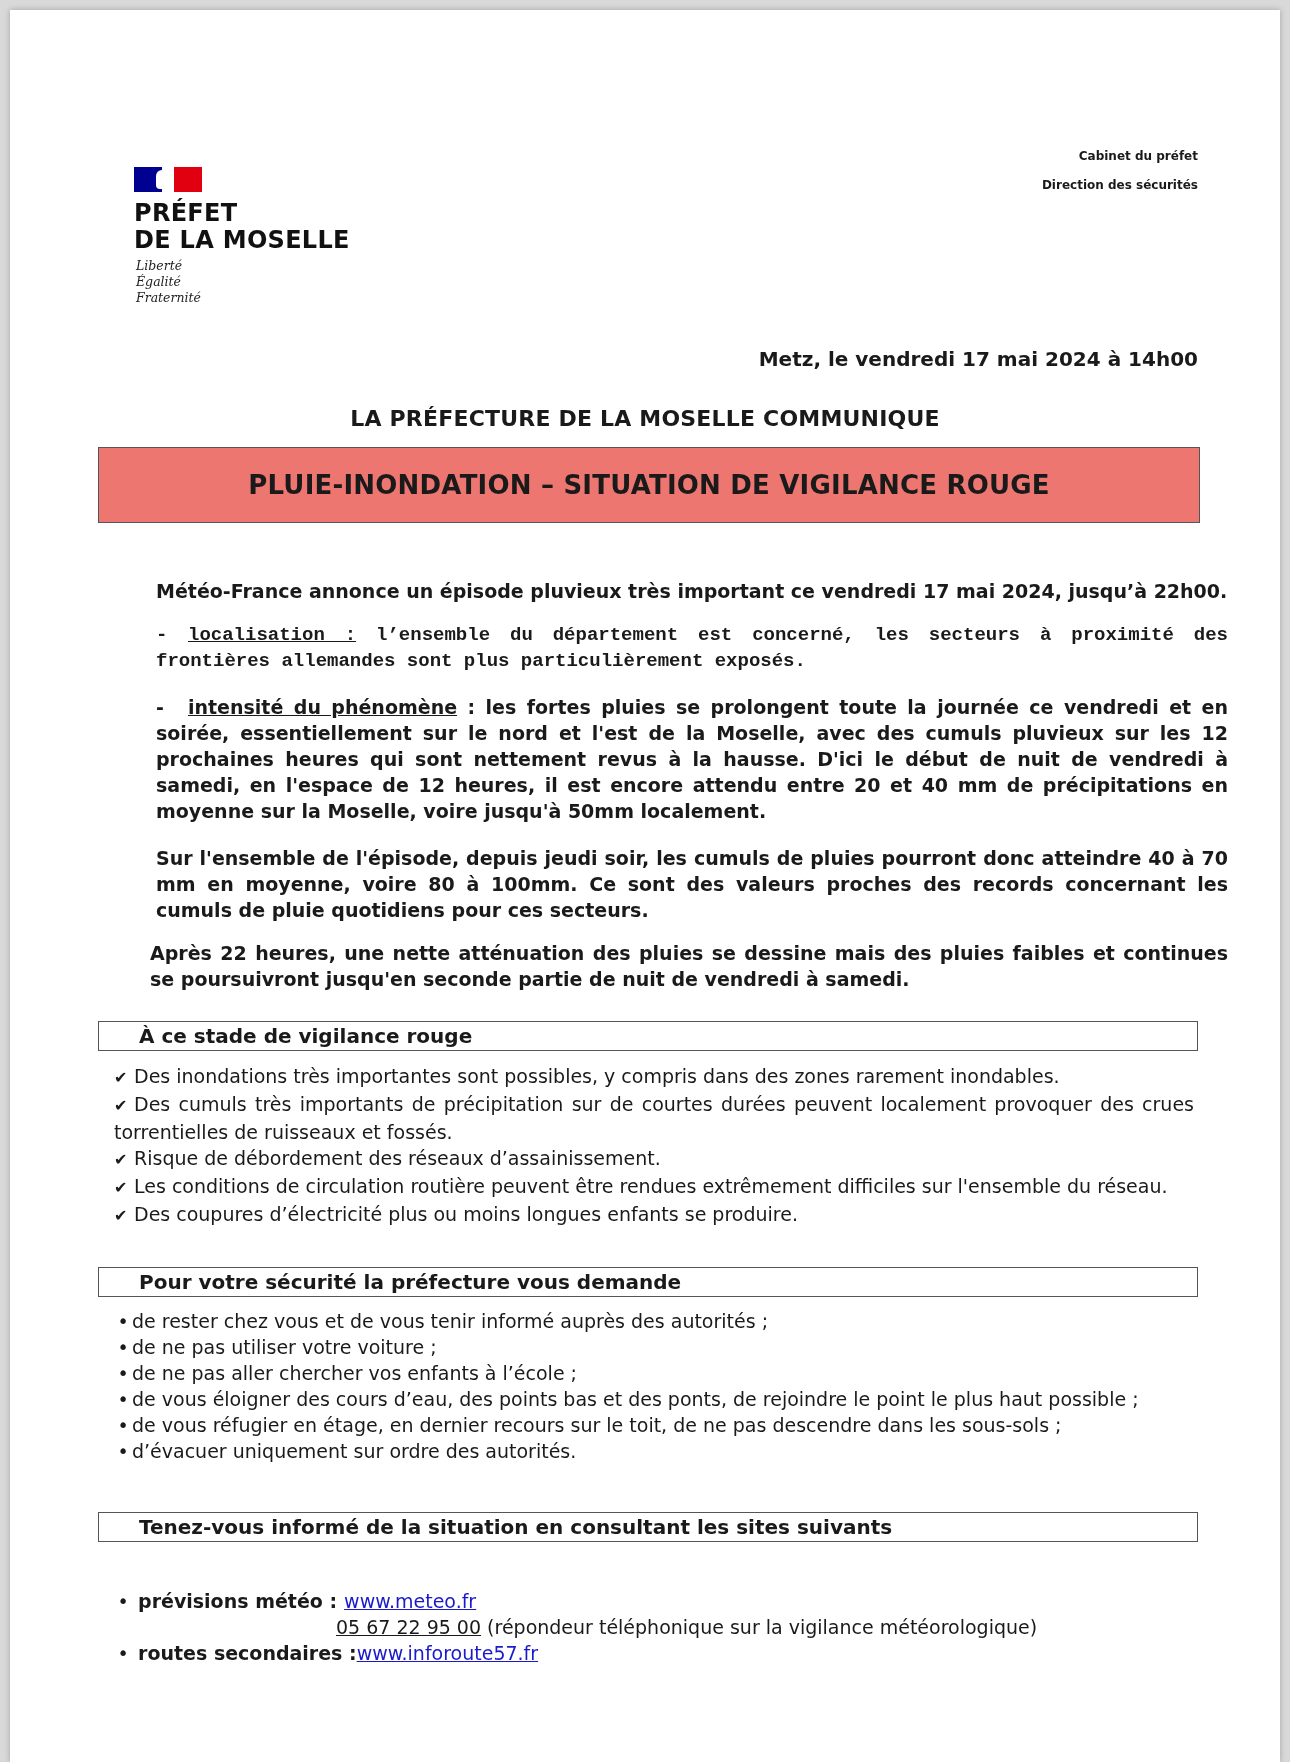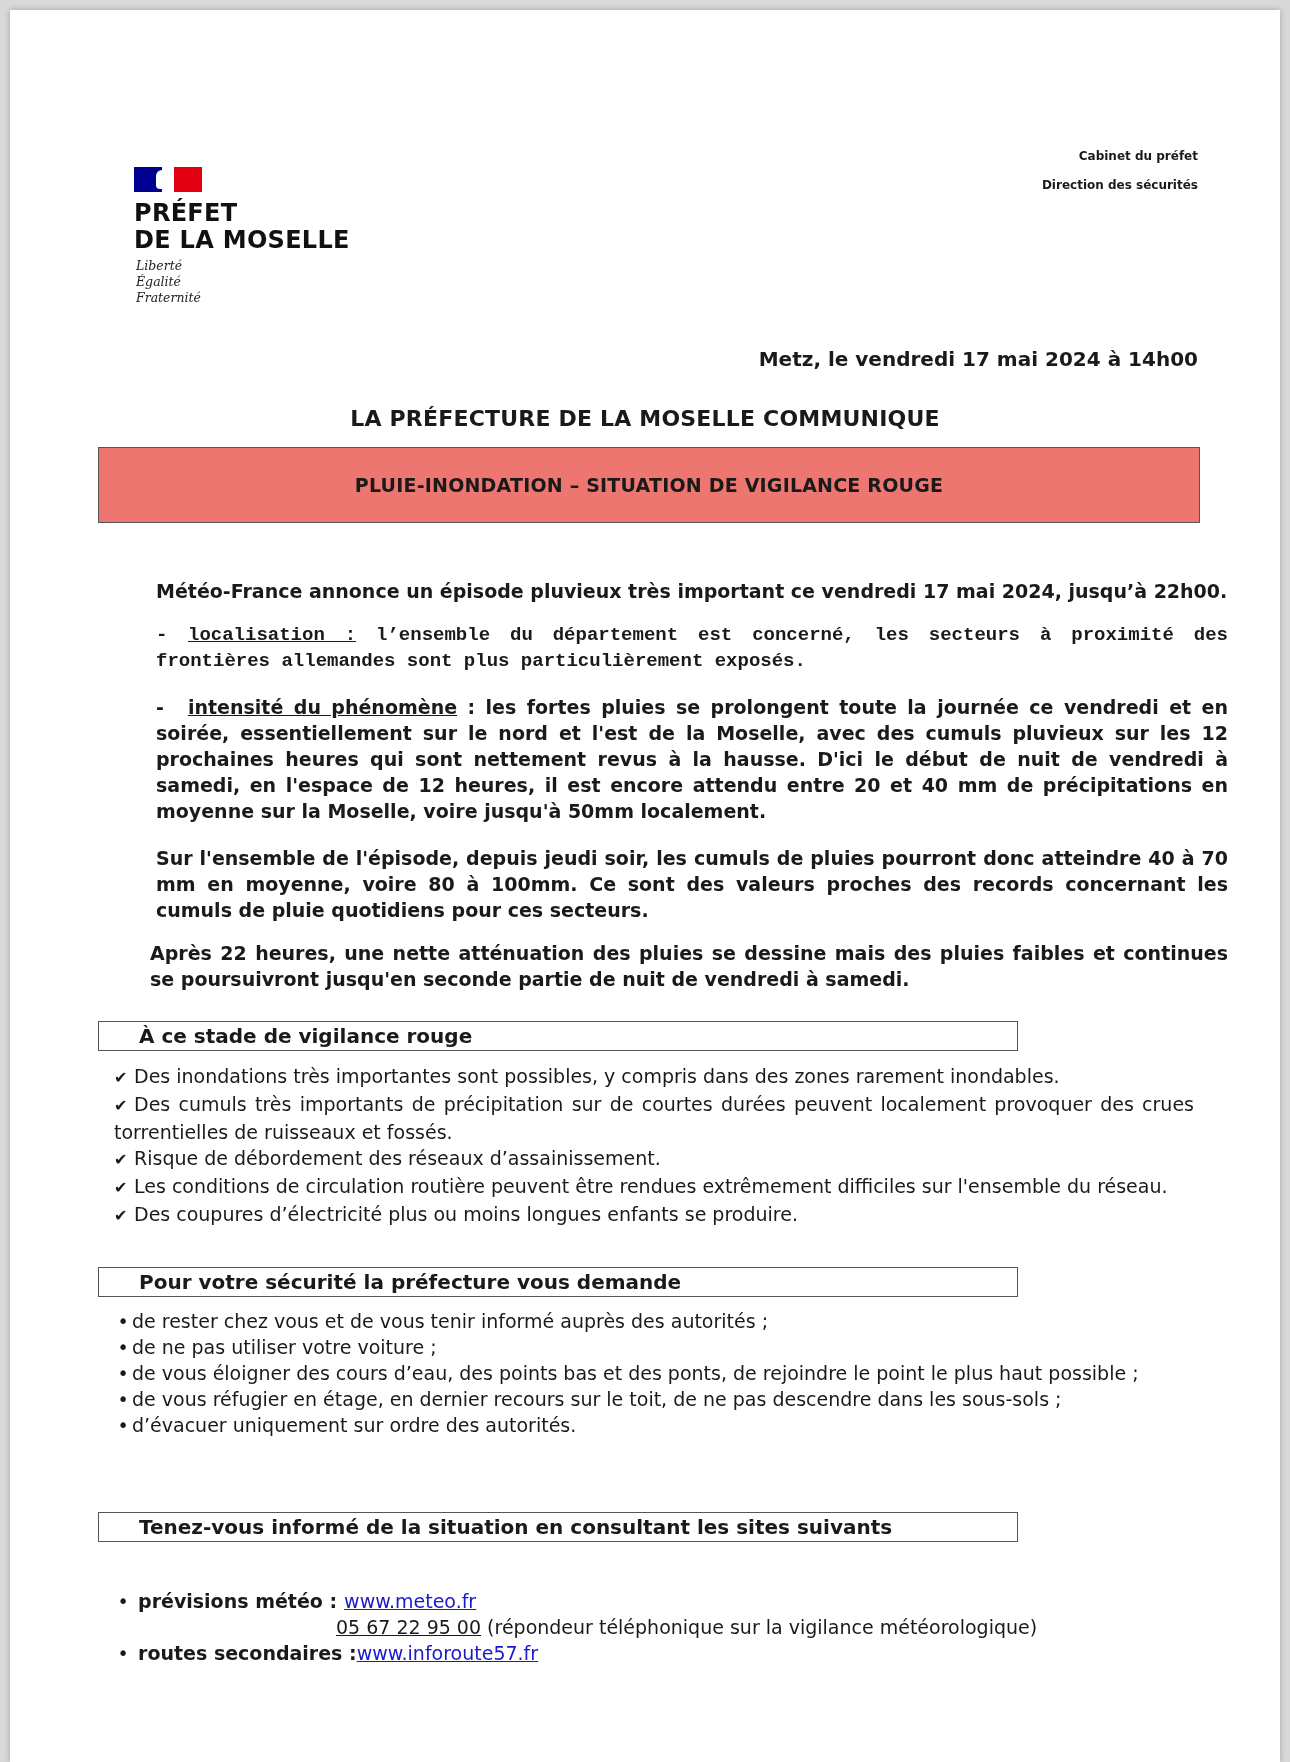--- a/index.html
+++ b/index.html
@@ -25,29 +25,29 @@
   .motto { position:absolute; left:126px; top:248px; font-family:"DejaVu Serif","Liberation Serif",serif; font-style:italic; font-size:12.5px; line-height:16px; color:#222; }
 
   .right-head { position:absolute; right:82px; top:132px; text-align:right; font-weight:bold; font-size:12px; line-height:29px; }
   .date { position:absolute; right:82px; top:337px; font-weight:bold; font-size:20px; }
   .communique { position:absolute; left:0; width:1270px; top:396px; text-align:center; font-weight:bold; font-size:22px; letter-spacing:0.2px; }
 
   .red-box {
     position:absolute; left:88px; top:437px; width:1100px; height:74px;
     background:#ee7671; border:1.5px solid #555;
     display:flex; align-items:center; justify-content:center;
-    font-weight:bold; font-size:19px; letter-spacing:0.2px; color:#1a1a1a;
+    font-weight:bold; font-size:26px; letter-spacing:0.2px; color:#1a1a1a;
   }
 
   .para { position:absolute; left:104px; width:1072px; font-weight:bold; font-size:19px; line-height:26px; text-align:justify;margin-left:42px; }
   .para .label { text-decoration:underline; }
   .dash { display:inline-block; width:32px; }
 
   .sec-box {
-    position:absolute; left:88px; width:920px; height:30px;
+    position:absolute; left:88px; width:1100px; height:30px;
     border:1.5px solid #555; box-sizing:border-box;
   }
   .sec-box span { position:absolute; left:40px; top:2px; font-weight:bold; font-size:20px; }
 
   .list { position:absolute; left:104px; width:1080px; font-size:19px; line-height:26px; text-align:justify; }
   .list .item { }
   .check { display:inline-block; width:20px; font-size:16px; }
   .bullet { display:inline-block; width:18px; text-align:center; }
 
   .links { position:absolute; left:104px; top:1578px; width:1080px; font-size:19px; line-height:26px; }
@@ -113,20 +113,21 @@
     <div class="item"><span class="check">✔</span><span>Les conditions de circulation routière peuvent être rendues extrêmement difficiles sur l'ensemble du réseau.</span></div>
     <div class="item"><span class="check">✔</span><span>Des coupures d’électricité plus ou moins longues enfants se produire.</span></div>
   </div>
 
   <div class="sec-box" style="top:1257px;">
     <span>Pour votre sécurité la préfecture vous demande</span>
   </div>
   <div class="list" style="top:1298px;">
     <div class="item"><span class="bullet">•</span><span>de rester chez vous et de vous tenir informé auprès des autorités ;</span></div>
     <div class="item"><span class="bullet">•</span><span>de ne pas utiliser votre voiture ;</span></div>
+    <div class="item"><span class="bullet">•</span><span>de ne pas aller chercher vos enfants à l’école ;</span></div>
     <div class="item"><span class="bullet">•</span><span>de vous éloigner des cours d’eau, des points bas et des ponts, de rejoindre le point le plus haut possible ;</span></div>
     <div class="item"><span class="bullet">•</span><span>de vous réfugier en étage, en dernier recours sur le toit, de ne pas descendre dans les sous-sols ;</span></div>
     <div class="item"><span class="bullet">•</span><span>d’évacuer uniquement sur ordre des autorités.</span></div>
   </div>
 
   <div class="sec-box" style="top:1502px;">
     <span>Tenez-vous informé de la situation en consultant les sites suivants</span>
   </div>
   <div class="links">
     <div>

